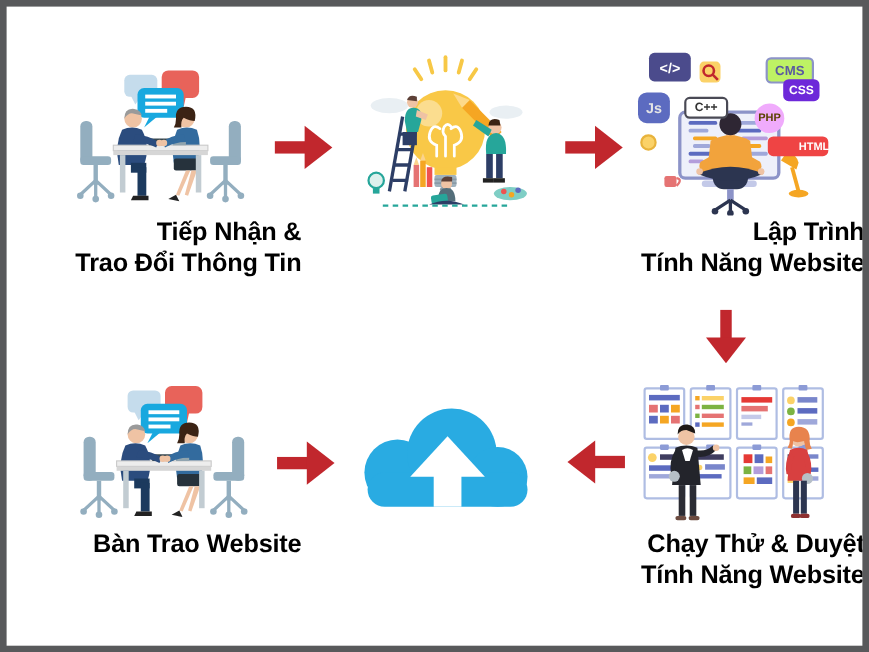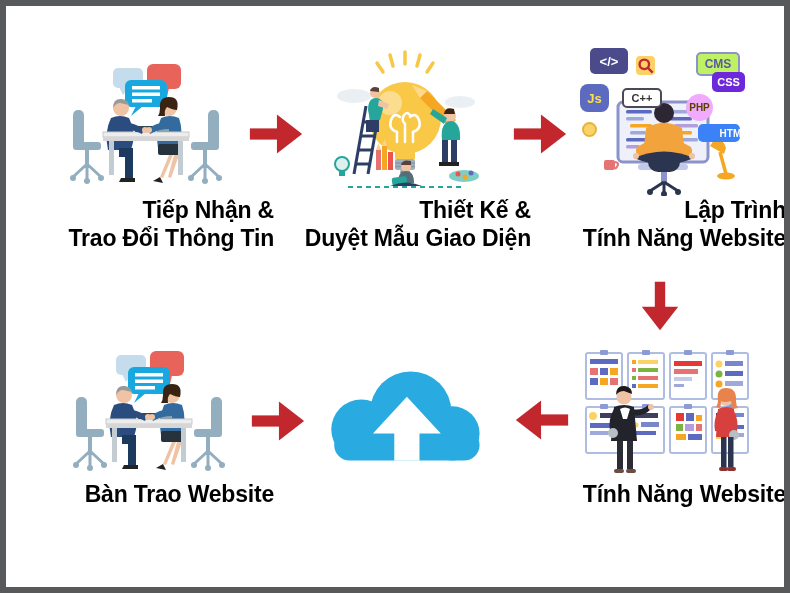--- a/index.html
+++ b/index.html
@@ -11,26 +11,26 @@
   .illo{position:absolute;}
   .illo svg{display:block;width:100%;height:100%;}
   .step-label{position:absolute;width:256px;text-align:right;font-weight:700;font-size:23px;line-height:28px;color:var(--text);letter-spacing:-0.2px;}
   .arrow{position:absolute;color:var(--arrow);}
   .arrow svg{display:block;width:100%;height:100%;fill:var(--arrow);}
   .arrow.down svg{transform:rotate(90deg);}
   .arrow.left svg{transform:rotate(180deg);}
   
   .badge{position:absolute;display:flex;align-items:center;justify-content:center;font-weight:700;border-radius:5px;}
   .bdg-codetag{left:12px;top:2px;width:38px;height:26px;background:#4b4b8c;color:#fff;font-size:13px;}
-  .bdg-js{left:2px;top:38px;width:29px;height:28px;background:#5c6bc0;color:#fde047;font-size:13px;border-radius:8px;}
+  .bdg-js{left:2px;top:38px;width:29px;height:28px;background:#5c6bc0;color:#e5e5e5;font-size:13px;border-radius:8px;}
   .bdg-cpp{left:44px;top:42px;width:40px;height:20px;background:#fff;border:2px solid #4a4a55;color:#333;font-size:11px;}
   .bdg-css{left:94px;top:26px;width:33px;height:20px;background:#6d28d9;color:#fff;font-size:11px;margin-left:40px;}
   .bdg-cms{left:118px;top:6px;width:44px;height:24px;background:#bef264;border:2px solid #8c93c8;color:#5a5aa0;font-size:12px;}
   .bdg-php{left:108px;top:48px;width:27px;height:27px;background:#f0abfc;color:#5a4100;font-size:10px;border-radius:50%;}
-  .bdg-html{left:120px;top:78px;width:42px;height:18px;background:#3b82f6;color:#fff;font-size:10px;padding-left:29px;}
+  .bdg-html{left:120px;top:78px;width:55px;height:18px;background:#ef4444;color:#fff;font-size:10px;padding-left:29px;}
   .bdg-zoom{left:58px;top:10px;width:19px;height:19px;background:#fbd268;border-radius:4px;}
   .bdg-coin{left:4px;top:76px;width:15px;height:15px;background:#fbd268;border-radius:50%;border:2px solid #e8b33c;}
 </style>
 </head>
 <body>
 
 <svg width="0" height="0" style="position:absolute">
   <defs>
 
     <symbol id="icon-arrow" viewBox="0 0 60 44">
@@ -314,24 +314,20 @@
   <div class="step-label" style="left:12px;top:190px">
     <div>Tiếp Nhận &amp;</div>
     <div>Trao Đổi Thông Tin</div>
   </div>
 
   <div class="illo" style="left:314px;top:40px;width:170px;height:150px">
     <svg>
         <use href="#illo-design"></use>
       </svg>
   </div>
-  <div class="step-label" style="left:269px;top:190px">
-    <div>Thiết Kế &amp;</div>
-    <div>Duyệt Mẫu Giao Diện</div>
-  </div>
 
   <div class="illo" style="left:572px;top:40px;width:170px;height:150px">
     <svg>
         <use href="#illo-coding"></use>
       </svg>
     <span class="badge bdg-codetag">&lt;/&gt;</span>
     <span class="badge bdg-zoom">
       <svg viewBox="0 0 16 16" width="13" height="13">
           <circle cx="7" cy="7" r="4" fill="none" stroke="#c1272d" stroke-width="2"></circle>
           <line x1="10" y1="10" x2="14" y2="14" stroke="#c1272d" stroke-width="2"></line>
@@ -364,20 +360,21 @@
         <use href="#icon-cloud-upload"></use>
       </svg>
   </div>
 
   <div class="illo" style="left:570px;top:333px;width:180px;height:140px">
     <svg>
         <use href="#illo-testing"></use>
       </svg>
   </div>
   <div class="step-label" style="left:524px;top:474px">
+    <div>Chạy Thử &amp; Duyệt</div>
     <div>Tính Năng Website</div>
   </div>
 
   <div class="arrow" style="left:242px;top:106px;width:56px;height:44px">
       <svg>
         <use href="#icon-arrow"></use>
       </svg>
     </div>
   <div class="arrow" style="left:506px;top:106px;width:56px;height:44px">
       <svg>

